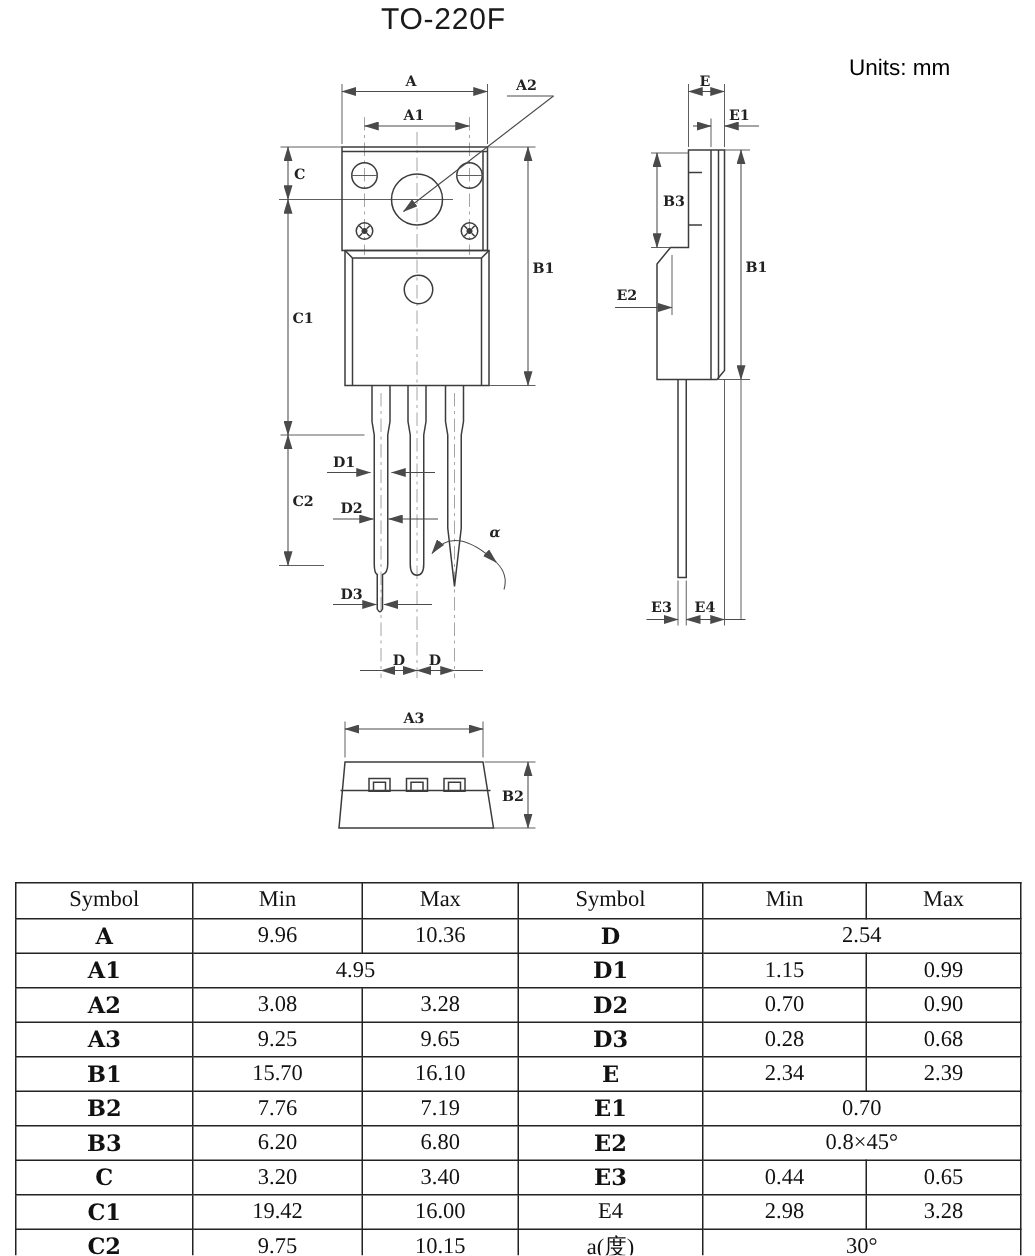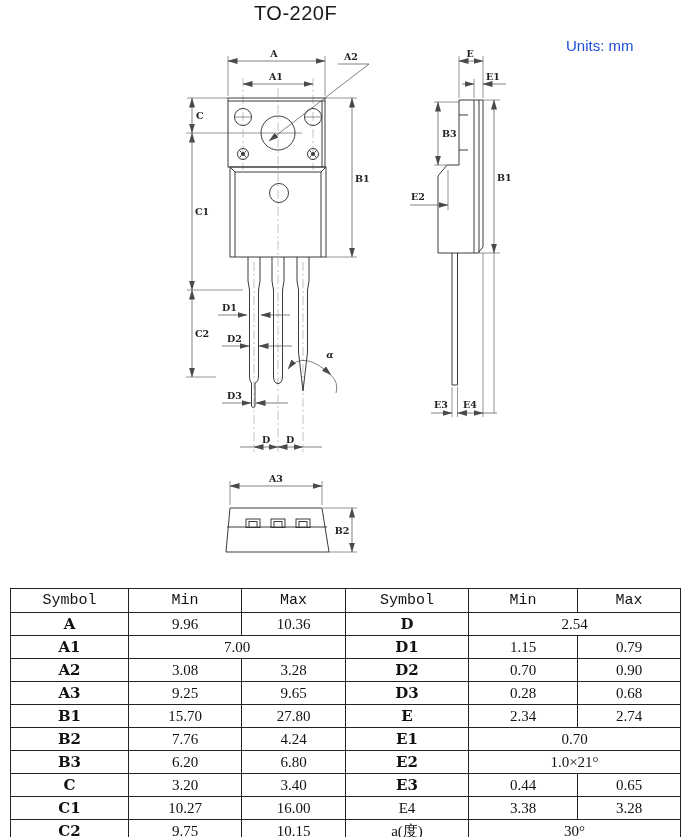--- a/index.html
+++ b/index.html
@@ -1,36 +1,36 @@
 <!DOCTYPE html>
 <html><head>
 <meta charset="utf-8">
 <style>
   html,body{margin:0;padding:0;background:#fff;}
   #page{position:relative;width:690px;height:837px;background:#ffffff;overflow:hidden;
         font-family:"Liberation Sans",sans-serif;color:#111;}
   #title{position:absolute;left:254px;top:2px;font-size:20px;letter-spacing:.5px;color:#1a1a1a;}
-  #units{position:absolute;left:566px;top:37px;font-size:15px;color:#1d4ed8;}
+  #units{position:absolute;left:566px;top:37px;font-size:15px;color:#000000;}
   #drawing{position:absolute;left:0;top:0;}
   
   .thin{stroke:#3c3c3c;stroke-width:1;fill:none;}
   .ext {stroke:#5a5a5a;stroke-width:.65;fill:none;}
   .dim {stroke:#4a4a4a;stroke-width:.7;fill:none;}
   .cl  {stroke:#9a9a9a;stroke-width:.6;fill:none;stroke-dasharray:9 3 2 3;}
   .dot {fill:#3c3c3c;stroke:none;}
   .dlabel{font:bold 9.5px "DejaVu Serif",serif;fill:#222;}
   .ital{font-style:italic;}
   
   #tablewrap{position:absolute;left:10px;top:588px;}
   table{border-collapse:collapse;table-layout:fixed;width:671px;
         font-family:"Liberation Serif",serif;font-size:15px;color:#111;
         border:1.5px solid #111;}
   th,td{border:1px solid #222;text-align:center;vertical-align:middle;
         height:22px;padding:0;font-weight:normal;white-space:nowrap;overflow:hidden;}
-  thead th{height:23px;font-family:Liberation Mono, monospace;}
+  thead th{height:23px;}
   td.sym{font-weight:bold;font-family:"DejaVu Serif",serif;}
   td.plain{font-weight:normal;font-family:"Liberation Serif",serif;}
 </style>
 </head>
 <body>
 
 <div id="page">
 
   <div id="title">TO-220F</div>
   <div id="units">Units: mm</div>
@@ -243,77 +243,77 @@
       <tbody>
         <tr>
           <td class="sym">A</td>
           <td>9.96</td>
           <td>10.36</td>
           <td class="sym">D</td>
           <td colspan="2">2.54</td>
         </tr>
         <tr>
           <td class="sym">A1</td>
-          <td colspan="2">7.00</td>
+          <td colspan="2">4.95</td>
           <td class="sym">D1</td>
           <td>1.15</td>
-          <td>0.79</td>
+          <td>0.99</td>
         </tr>
         <tr>
           <td class="sym">A2</td>
           <td>3.08</td>
           <td>3.28</td>
           <td class="sym">D2</td>
           <td>0.70</td>
           <td>0.90</td>
         </tr>
         <tr>
           <td class="sym">A3</td>
           <td>9.25</td>
           <td>9.65</td>
           <td class="sym">D3</td>
           <td>0.28</td>
           <td>0.68</td>
         </tr>
         <tr>
           <td class="sym">B1</td>
           <td>15.70</td>
-          <td>27.80</td>
+          <td>16.10</td>
           <td class="sym">E</td>
           <td>2.34</td>
-          <td>2.74</td>
+          <td>2.39</td>
         </tr>
         <tr>
           <td class="sym">B2</td>
           <td>7.76</td>
-          <td>4.24</td>
+          <td>7.19</td>
           <td class="sym">E1</td>
           <td colspan="2">0.70</td>
         </tr>
         <tr>
           <td class="sym">B3</td>
           <td>6.20</td>
           <td>6.80</td>
           <td class="sym">E2</td>
-          <td colspan="2">1.0×21°</td>
+          <td colspan="2">0.8×45°</td>
         </tr>
         <tr>
           <td class="sym">C</td>
           <td>3.20</td>
           <td>3.40</td>
           <td class="sym">E3</td>
           <td>0.44</td>
           <td>0.65</td>
         </tr>
         <tr>
           <td class="sym">C1</td>
-          <td>10.27</td>
+          <td>19.42</td>
           <td>16.00</td>
           <td class="plain">E4</td>
-          <td>3.38</td>
+          <td>2.98</td>
           <td>3.28</td>
         </tr>
         <tr>
           <td class="sym">C2</td>
           <td>9.75</td>
           <td>10.15</td>
           <td class="plain">a(度)</td>
           <td colspan="2">30°</td>
         </tr>
       </tbody>

